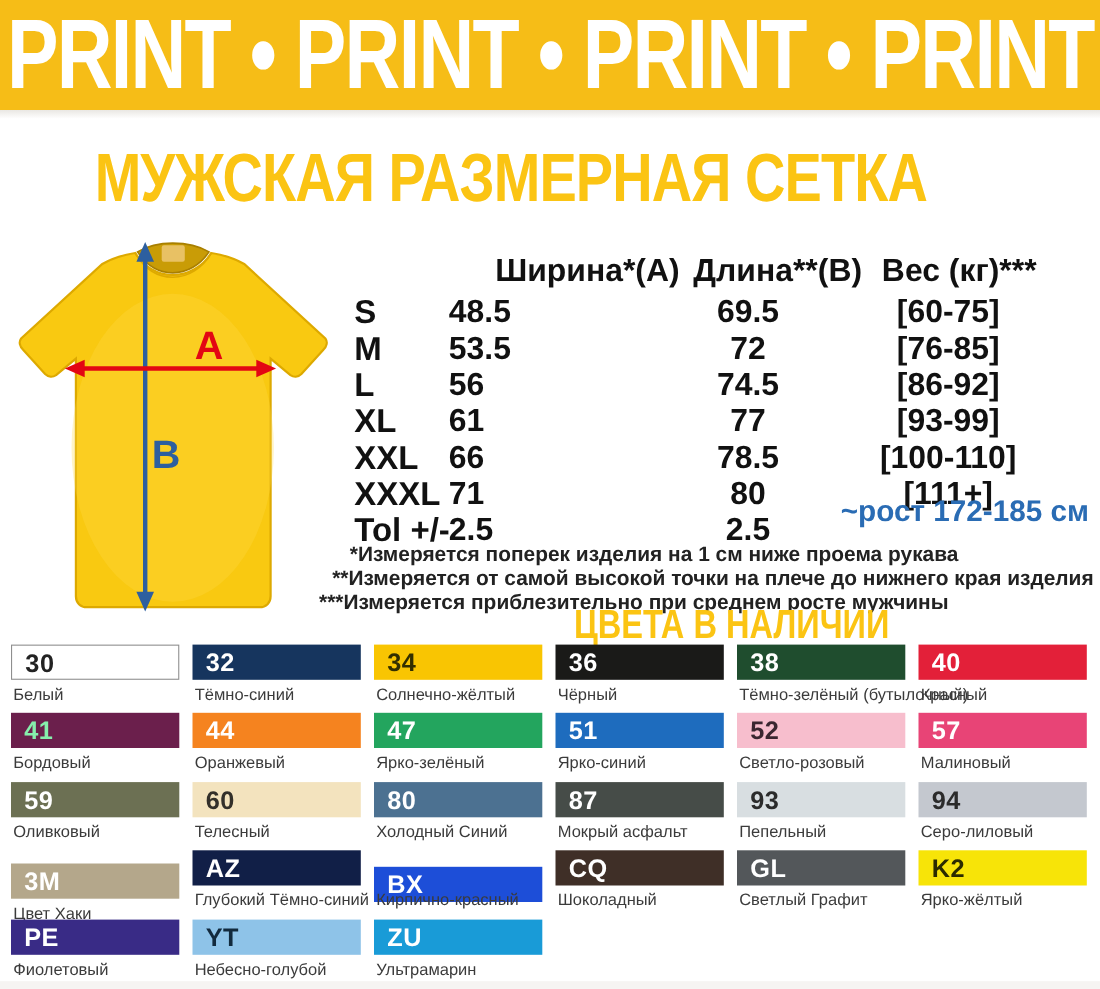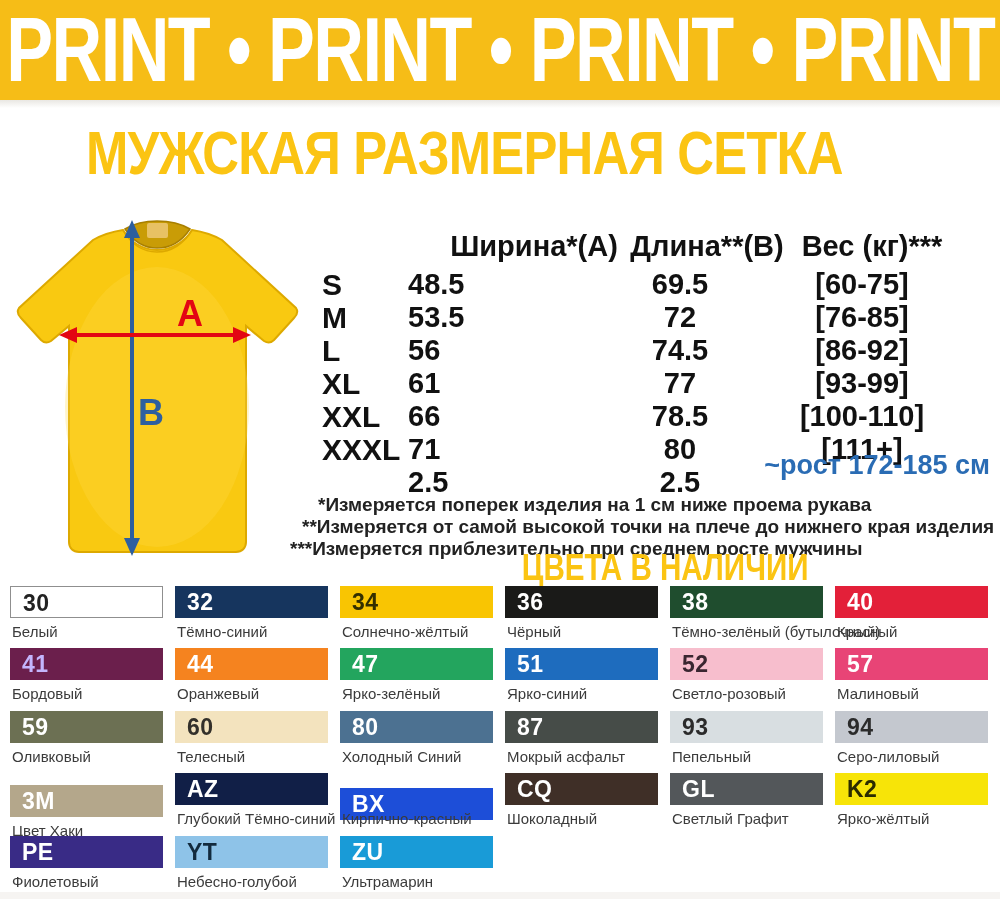--- a/index.html
+++ b/index.html
@@ -8,21 +8,21 @@
 
   
   .banner{position:absolute;left:0;top:0;width:1000px;height:100px;background:#F6BD17;
           display:flex;align-items:center;justify-content:center;overflow:hidden;}
   .banner-text{color:#ffffff;font-weight:700;font-size:90px;line-height:100px;white-space:nowrap;
                transform:scaleX(0.78);transform-origin:center;letter-spacing:-2px;}
   .banner-shadow{position:absolute;left:0;top:100px;width:1000px;height:8px;
                  background:linear-gradient(#e9e7e3,#ffffff);}
 
   
-  .title{position:absolute;left:0;top:122px;width:928px;text-align:center;}
+  .title{position:absolute;left:0;top:132px;width:928px;text-align:center;}
   .title span{display:inline-block;color:#FBC413;font-weight:700;font-size:62px;line-height:62px;
               white-space:nowrap;transform:scaleX(0.82);transform-origin:center;letter-spacing:-1px;}
 
   
   .th{position:absolute;top:230px;font-weight:700;font-size:29px;color:#111;text-align:center;white-space:nowrap;}
   .th1{left:444px;width:180px;}
   .th2{left:617px;width:180px;}
   .th3{left:782px;width:180px;}
   .trow{position:absolute;height:33px;line-height:33px;color:#111;}
   .c-size{position:absolute;left:322px;width:110px;text-align:left;font-weight:700;font-size:30px;}
@@ -125,20 +125,21 @@
         <div class="c-length">78.5</div>
         <div class="c-weight">[100-110]</div>
       </div>
       <div class="trow" style="top: 433px; left: 0px; width: 1000px;">
         <div class="c-size">XXXL</div>
         <div class="c-width">71</div>
         <div class="c-length">80</div>
         <div class="c-weight">[111+]</div>
       </div>
       <div class="trow" style="top: 466px; left: 0px; width: 1000px;">
+        <div class="c-size">Tol +/-</div>
         <div class="c-width">2.5</div>
         <div class="c-length">2.5</div>
         <div class="c-weight"></div>
       </div>
     </div>
 
   <div class="height-note">~рост 172-185 см</div>
 
   <div id="footnotes">
       <div class="footnote" style="left: 318px; top: 494px;">*Измеряется поперек изделия на 1 см ниже проема рукава</div>
@@ -182,21 +183,21 @@
         <div class="sw-label">Тёмно-зелёный (бутылочный)</div>
       </div>
       <div class="swatch" style="left: 835px; top: 586px;">
         <div class="chip" style="background: rgb(227, 32, 57);">
           <span class="code" style="color: rgb(255, 255, 255);">40</span>
         </div>
         <div class="sw-label">Красный</div>
       </div>
       <div class="swatch" style="left: 10px; top: 648px;">
         <div class="chip" style="background: rgb(107, 31, 76);">
-          <span class="code" style="color: #c4b5fd;">41</span>
+          <span class="code" style="color: #86efac;">41</span>
         </div>
         <div class="sw-label">Бордовый</div>
       </div>
       <div class="swatch" style="left: 175px; top: 648px;">
         <div class="chip" style="background: rgb(245, 131, 31);">
           <span class="code" style="color: rgb(255, 255, 255);">44</span>
         </div>
         <div class="sw-label">Оранжевый</div>
       </div>
       <div class="swatch" style="left: 340px; top: 648px;">

